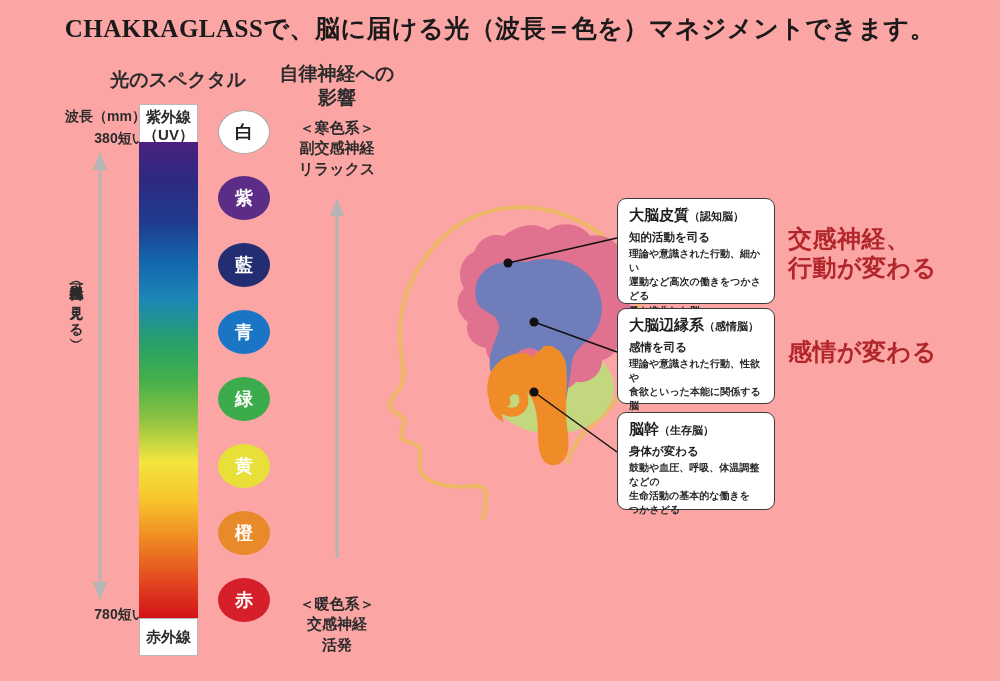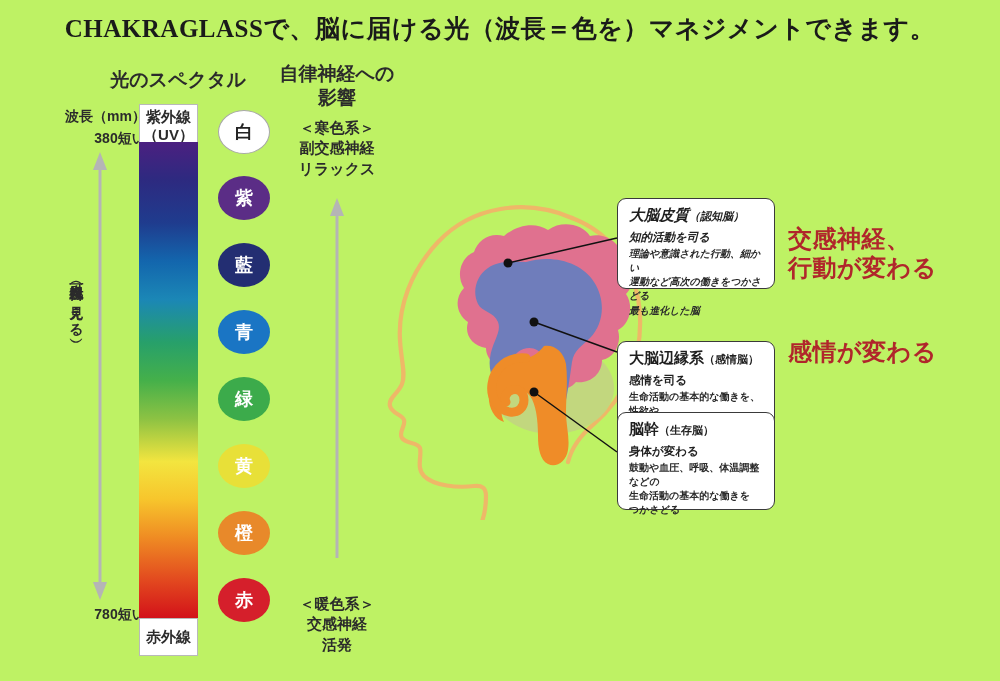--- a/index.html
+++ b/index.html
@@ -8,21 +8,21 @@
     background: #ffffff;
   }
   body {
     font-family: "Liberation Sans", "DejaVu Sans", sans-serif;
     color: #231f20;
   }
   #canvas {
     position: relative;
     width: 1000px;
     height: 681px;
-    background: #bef264;
+    background: #fca5a5;
     overflow: hidden;
   }
 
   
   #title {
     position: absolute;
     left: 0;
     top: 12px;
     width: 1000px;
     text-align: center;
@@ -175,22 +175,22 @@
 
   
   .callout {
     position: absolute;
     box-sizing: border-box;
     border: 1.6px solid #3a3a3a;
     border-radius: 9px;
     background: #ffffff;
     padding: 8px 10px 9px 11px;
   }
-  #box-cortex { left: 617px; top: 198px; width: 158px; height: 91px; font-style: italic; }
-  #box-limbic { left: 617px; top: 308px; width: 158px; height: 96px; margin-top: 33px; }
+  #box-cortex { left: 617px; top: 198px; width: 158px; height: 106px; }
+  #box-limbic { left: 617px; top: 308px; width: 158px; height: 96px; }
   #box-stem   { left: 617px; top: 412px; width: 158px; height: 98px; }
 
   .callout-title {
     font-size: 15px;
     font-weight: 700;
     color: #1f1f1f;
     line-height: 1.1;
     margin-bottom: 6px;
     white-space: nowrap;
   }
@@ -357,21 +357,21 @@
     <div class="callout-desc" style="white-space:pre-line">理論や意識された行動、細かい
 運動など高次の働きをつかさどる
 最も進化した脳</div>
   </div>
 
   <div id="box-limbic" class="callout">
     <div class="callout-title">
       <span>大脳辺縁系</span><span class="sub">（感情脳）</span>
     </div>
     <div class="callout-lead">感情を司る</div>
-    <div class="callout-desc" style="white-space:pre-line">生命活動の基本的な働きを、性欲や
+    <div class="callout-desc" style="white-space:pre-line">理論や意識された行動、性欲や
 食欲といった本能に関係する脳</div>
   </div>
 
   <div id="box-stem" class="callout">
     <div class="callout-title">
       <span>脳幹</span><span class="sub">（生存脳）</span>
     </div>
     <div class="callout-lead">身体が変わる</div>
     <div class="callout-desc" style="white-space:pre-line">鼓動や血圧、呼吸、体温調整などの
 生命活動の基本的な働きを

